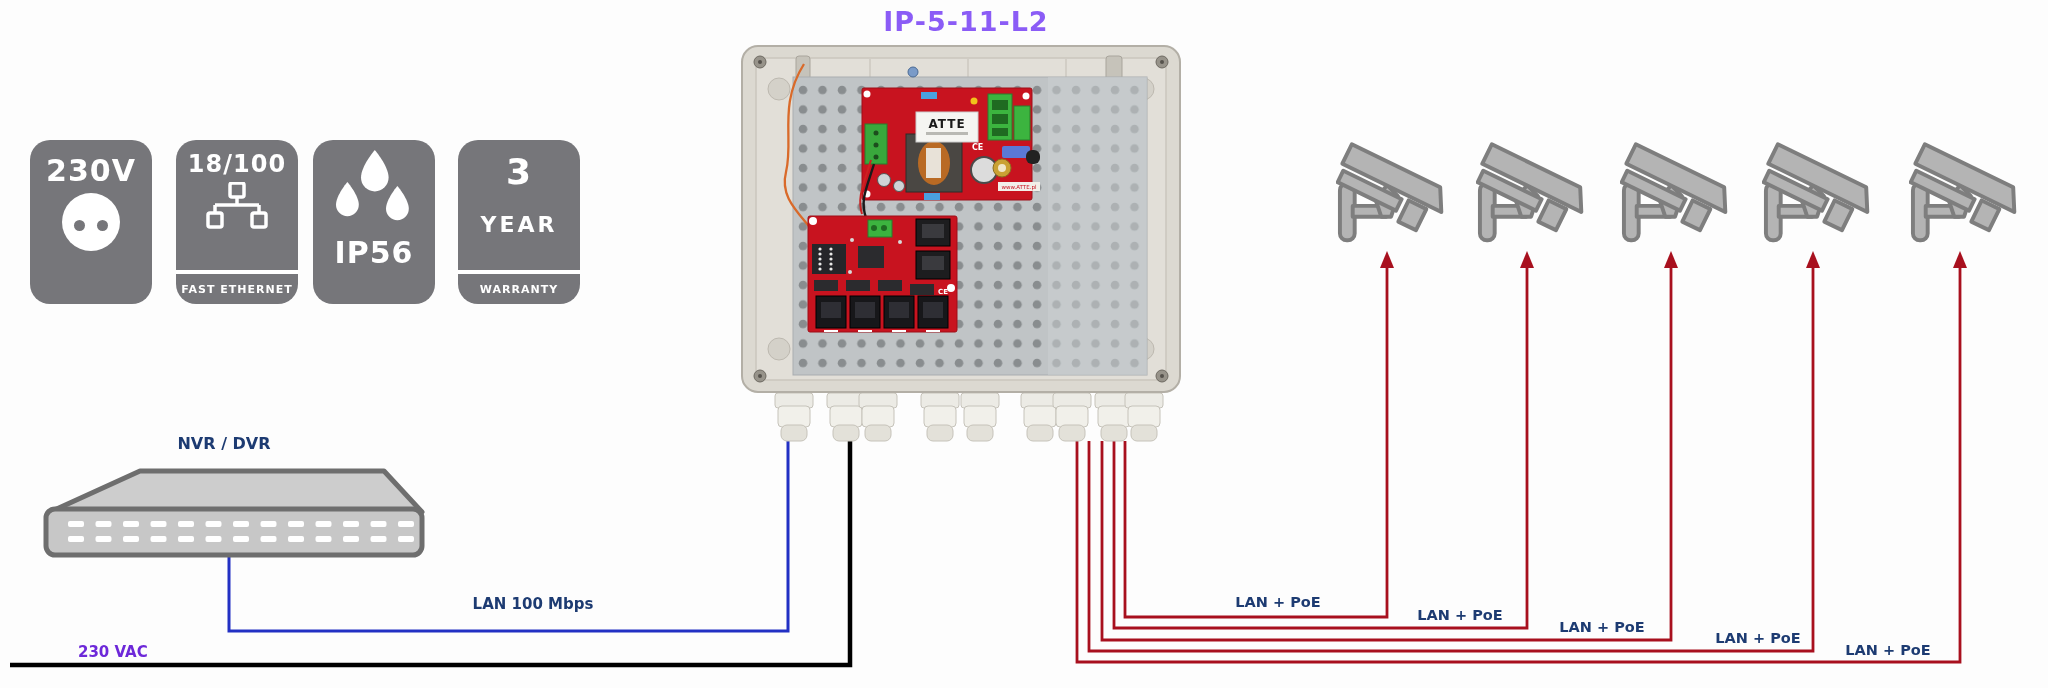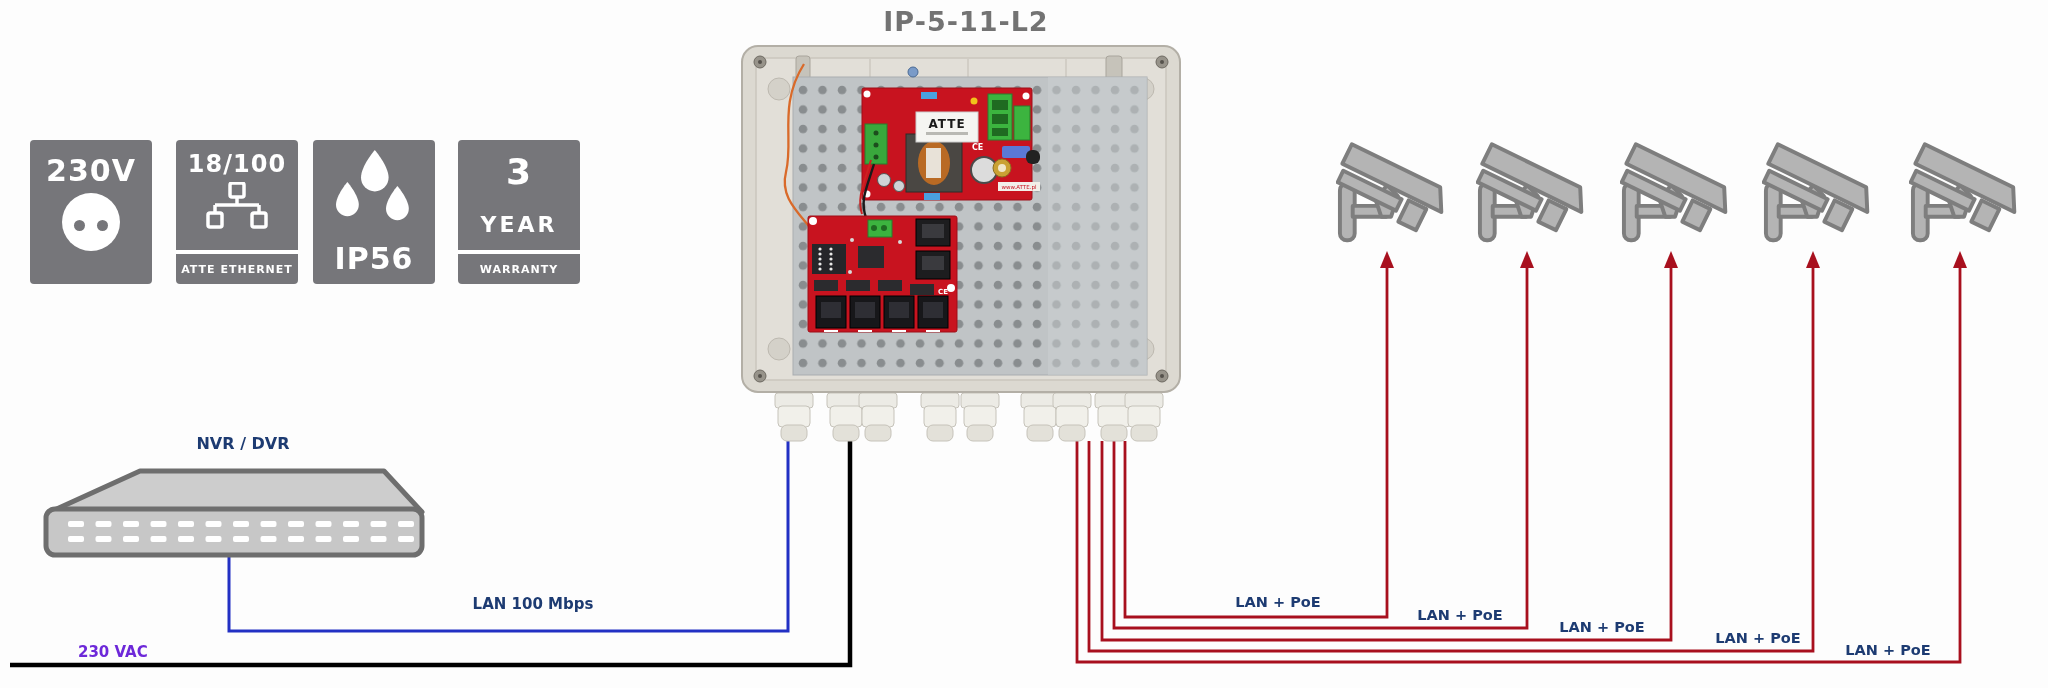--- a/index.html
+++ b/index.html
@@ -4,25 +4,25 @@
 <style>
   html,body{margin:0;padding:0;background:#ffffff;}
   .canvas{
     position:relative;width:2048px;height:688px;background:#fdfdfd;overflow:hidden;
     font-family:"DejaVu Sans","Liberation Sans",sans-serif;
   }
   .abs{position:absolute;}
   
   .title{
     position:absolute;left:966px;top:6px;transform:translateX(-50%);
-    font-size:27px;font-weight:bold;color:#737373;letter-spacing:1px;white-space:nowrap;
+    font-size:27px;font-weight:bold;color:#8b5cf6;letter-spacing:1px;white-space:nowrap;
   }
   
   .badge{
-    position:absolute;top:140px;width:122px;height:144px;border-radius:4px;
+    position:absolute;top:140px;width:122px;height:164px;border-radius:20px;
     background:#76767a;color:#ffffff;display:flex;flex-direction:column;align-items:center;
     overflow:hidden;
   }
   .badge .big{font-size:30px;font-weight:bold;letter-spacing:1px;line-height:1;}
   .badge .mid{font-size:22px;font-weight:bold;letter-spacing:3px;line-height:1;}
   .badge-footer{
     margin-top:auto;width:100%;height:30px;border-top:4px solid #ffffff;
     display:flex;align-items:center;justify-content:center;
     font-size:11px;font-weight:bold;letter-spacing:1px;white-space:nowrap;
   }
@@ -31,21 +31,21 @@
     display:flex;align-items:center;justify-content:center;gap:12px;
   }
   .socket i{width:11px;height:11px;border-radius:50%;background:#76767a;margin-top:6px;}
   
   .wire-label{
     position:absolute;transform:translateX(-50%);white-space:nowrap;
     font-size:15px;font-weight:bold;color:#1d3b72;
   }
   .poe-label{font-size:14.5px;}
   .nvr-label{
-    position:absolute;left:243px;top:434px;transform:translateX(-50%);
+    position:absolute;left:224px;top:434px;transform:translateX(-50%);
     font-size:16px;font-weight:bold;color:#1d3b72;white-space:nowrap;
   }
   .mains-label{position:absolute;left:78px;top:643px;font-size:15px;font-weight:bold;color:#6d28d9;}
   .camera{position:absolute;top:140px;width:120px;height:118px;}
   svg{display:block;}
 </style>
 </head>
 <body>
 
 <div class="canvas">
@@ -303,32 +303,32 @@
       <g fill="none" stroke="#ffffff" stroke-width="3.5">
         <rect x="25" y="1" width="14" height="14" rx="2"></rect>
         <line x1="32" y1="15" x2="32" y2="23"></line>
         <line x1="10" y1="23" x2="54" y2="23"></line>
         <line x1="10" y1="23" x2="10" y2="31"></line>
         <line x1="54" y1="23" x2="54" y2="31"></line>
         <rect x="3" y="31" width="14" height="14" rx="2"></rect>
         <rect x="47" y="31" width="14" height="14" rx="2"></rect>
       </g>
     </svg>
-    <div class="badge-footer">ATTE ETHERNET</div>
+    <div class="badge-footer">FAST ETHERNET</div>
   </div>
 
   <div class="badge" style="left:313px">
     <svg width="92" height="80" viewBox="0 0 92 80" style="margin-top:10px">
       <g fill="#ffffff">
         <path transform="translate(33,0) scale(1.15)" d="M12,0 C12,0 24,14 24,24 a12,12 0 1,1 -24,0 C0,14 12,0 12,0 Z"></path>
         <path transform="translate(8,32) scale(0.95)" d="M12,0 C12,0 24,14 24,24 a12,12 0 1,1 -24,0 C0,14 12,0 12,0 Z"></path>
         <path transform="translate(58,36) scale(0.95)" d="M12,0 C12,0 24,14 24,24 a12,12 0 1,1 -24,0 C0,14 12,0 12,0 Z"></path>
       </g>
     </svg>
-    <div class="big" style="margin-top:14px">IP56</div>
+    <div class="big" style="margin-top:8px">IP56</div>
   </div>
 
   <div class="badge" style="left:458px">
     <div class="big" style="margin-top:14px;font-size:36px">3</div>
     <div class="mid" style="margin-top:24px">YEAR</div>
     <div class="badge-footer">WARRANTY</div>
   </div>
 
   <div class="title">IP-5-11-L2</div>
   <div class="wire-label" style="left:533px;top:595px">LAN 100 Mbps</div>

